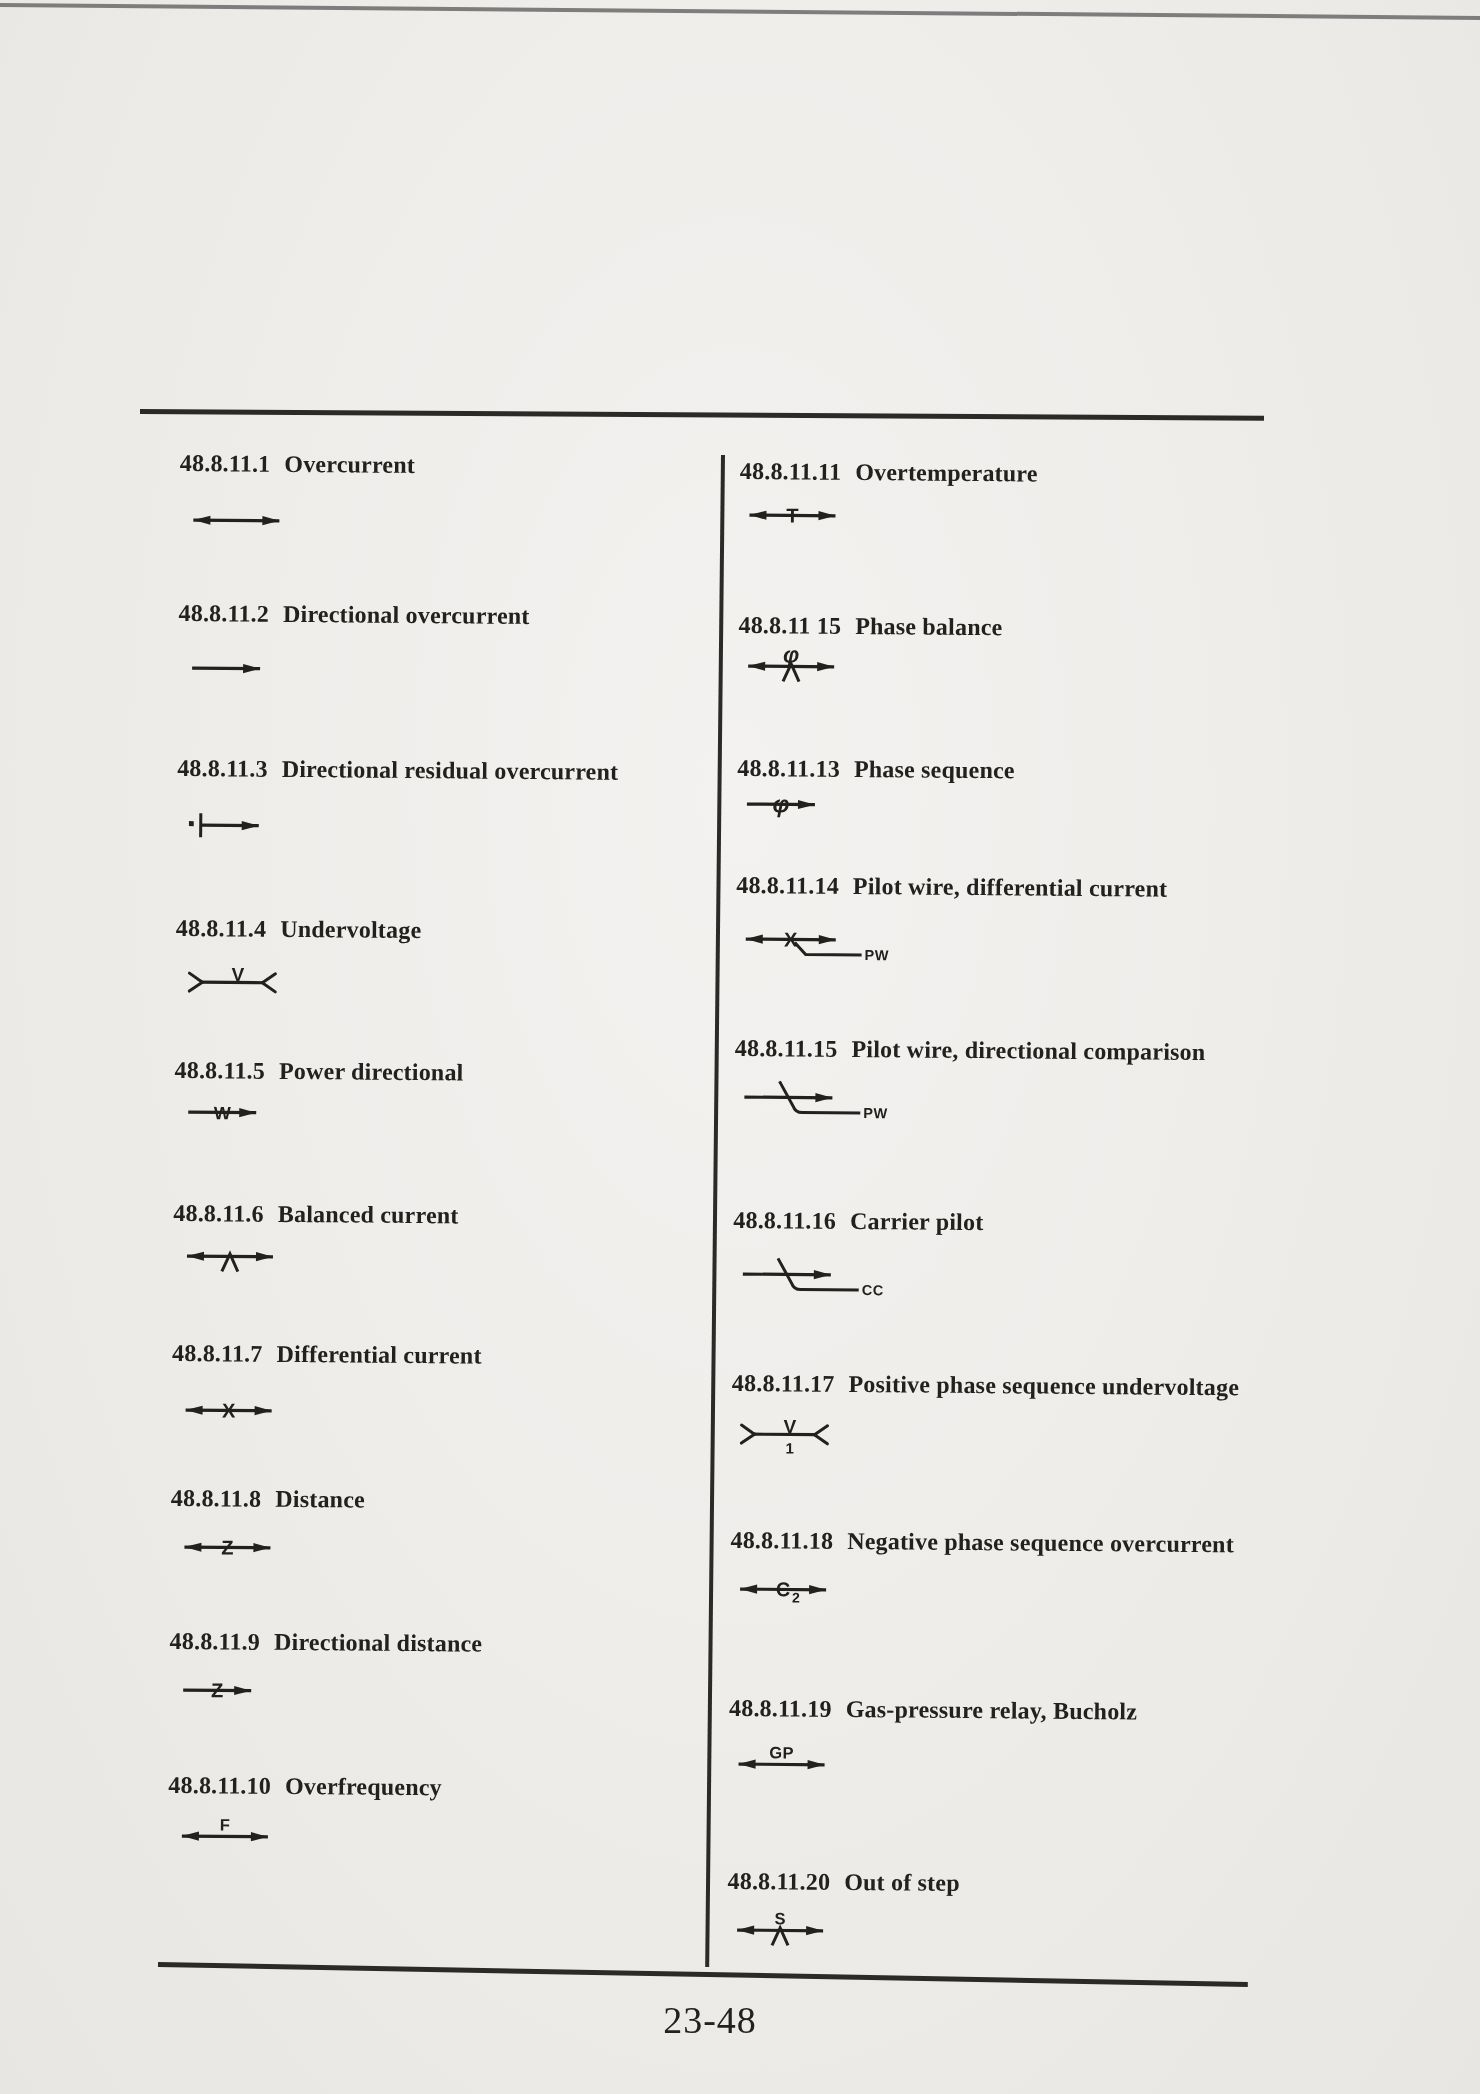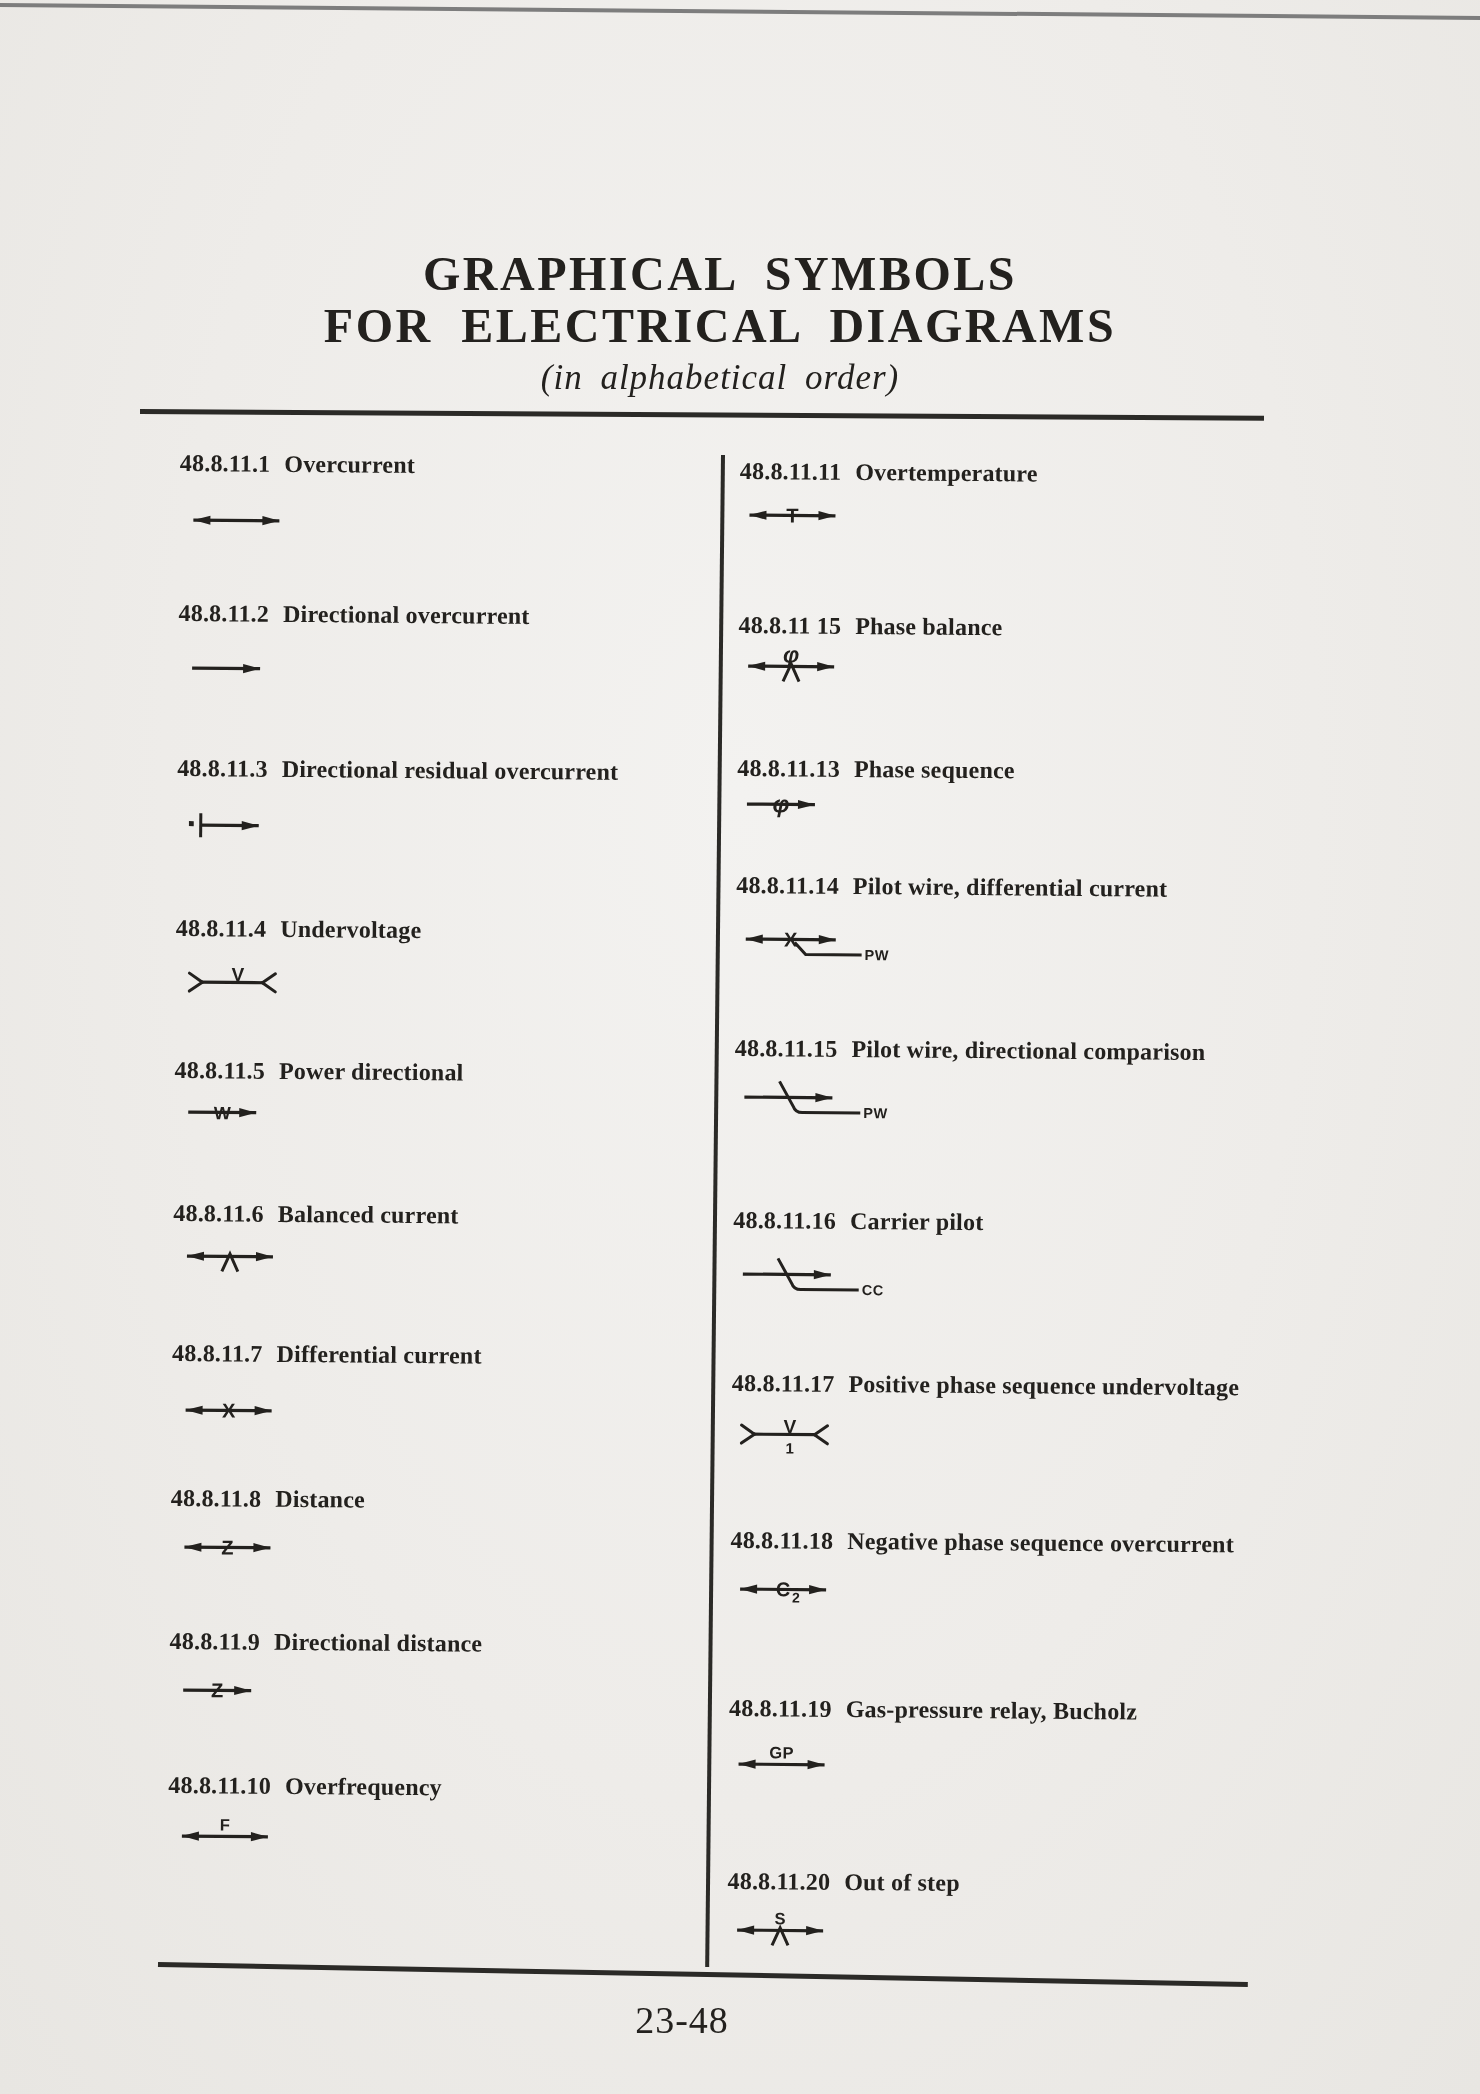--- a/index.html
+++ b/index.html
@@ -46,21 +46,21 @@
     position:absolute;left:721px;top:455px;width:3.5px;height:1512px;
     background:var(--rule);
     transform:rotate(0.6deg);transform-origin:top center;
   }
   #bottom-rule{
     position:absolute;left:158px;top:1962px;width:1090px;height:5px;
     background:var(--rule);
     transform:rotate(1.05deg);transform-origin:left center;
   }
   #page-number{
-    position:absolute;left:602px;top:1998px;width:160px;
+    position:absolute;left:630px;top:1998px;width:160px;
     text-align:center;font-size:38px;color:var(--ink);letter-spacing:1px;
   }
   .column{
     position:absolute;left:0;top:0;width:1480px;height:2094px;
   }
   #col-left{transform:rotate(0.5deg);transform-origin:180px 450px;}
   #col-right{transform:rotate(0.5deg);transform-origin:740px 455px;}
   .entry-label{
     position:absolute;white-space:nowrap;color:var(--ink);
     font-family:"Liberation Serif","DejaVu Serif",serif;
@@ -70,25 +70,20 @@
   .sym{position:absolute;}
   .sym text{font-family:"Liberation Sans","DejaVu Sans",sans-serif;}
 </style>
 </head>
 <body>
 
 <div id="page">
 
   <div id="scan-edge"></div>
 
-  <div id="title-block">
-    <div class="title-line">GRAPHICAL SYMBOLS</div>
-    <div class="title-line">FOR ELECTRICAL DIAGRAMS</div>
-    <div id="subtitle">(in alphabetical order)</div>
-  </div>
 
   <div id="title-rule"></div>
   <div id="column-divider"></div>
 
   <div id="col-left" class="column">
       <div class="entry-label" style="left: 180px; top: 450px;"><span class="entry-id">48.8.11.1</span><span class="entry-name">Overcurrent</span></div>
       <svg class="sym" width="170" height="56" viewBox="0 0 170 56" style="left: 192px; top: 492px;">
         <line x1="2" y1="28" x2="88" y2="28" stroke="#23211e" stroke-width="3.2"></line>
         <polygon points="88,28 71,23.4 71,32.6" fill="#23211e"></polygon>
         <polygon points="2,28 19,23.4 19,32.6" fill="#23211e"></polygon>

